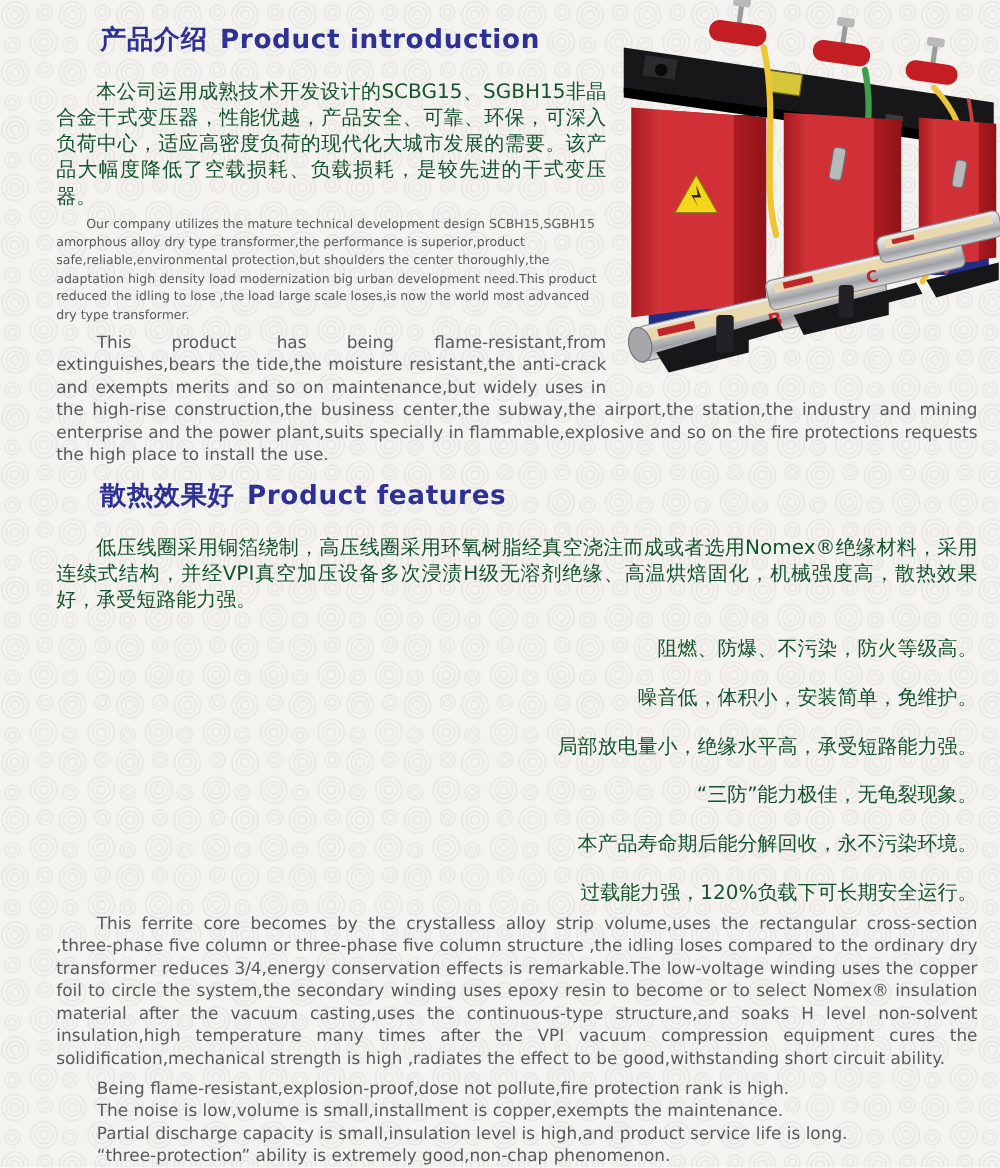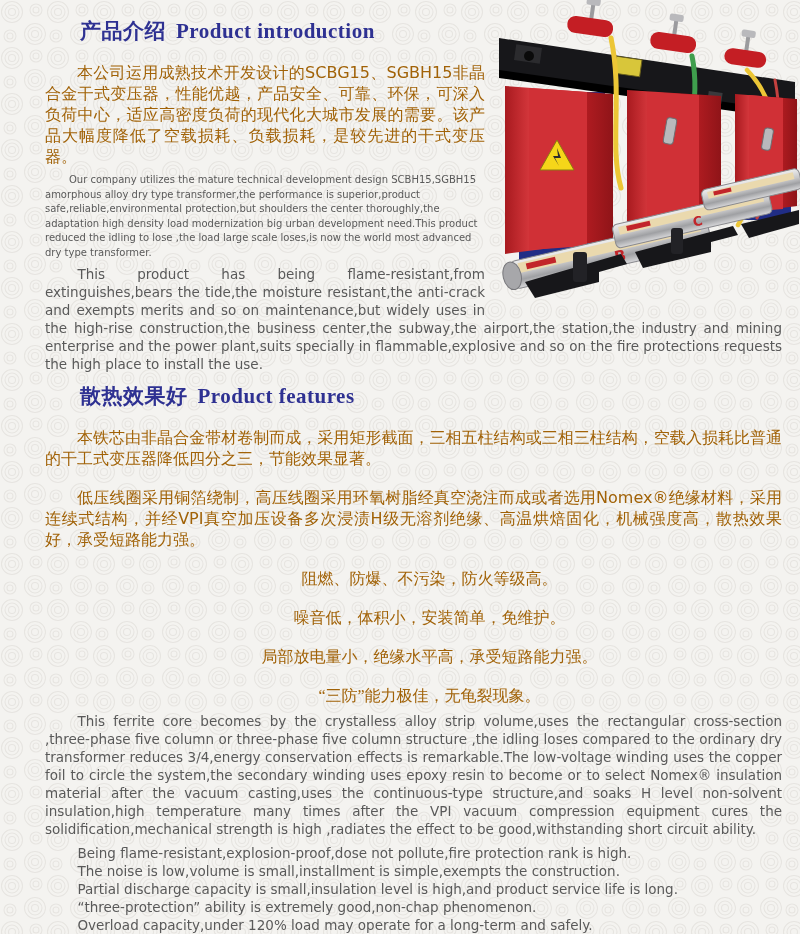--- a/index.html
+++ b/index.html
@@ -4,25 +4,25 @@
 <style>
   html,body{margin:0;padding:0;}
   body{font-family:"DejaVu Sans","Liberation Sans",sans-serif;}
   .page{position:relative;width:800px;height:934px;overflow:hidden;background:#f4f3f0;}
   .bg-pattern{position:absolute;left:0;top:0;z-index:0;}
   .content{position:relative;z-index:1;padding:14px 18px 0 45px;}
   .photo{float:right;width:305px;height:300px;margin:-14px -18px 6px 10px;}
   .photo svg{display:block;width:100%;height:100%;}
   h1.section-title{font-size:21px;line-height:26px;font-weight:bold;color:#2e3192;
     margin:4px 0 8px 35px;letter-spacing:.5px;}
-  h1.section-title .en-part{margin-left:10px;font-family:Liberation Serif, serif;}
+  h1.section-title .en-part{margin-left:10px;}
   p{margin:0;}
-  .zh{font-size:16px;line-height:21px;color:#a16207;text-indent:2em;
+  .zh{font-size:16px;line-height:21px;color:#14532d;text-indent:2em;
     text-align:justify;margin-bottom:5px;margin-top:18px;}
-  .zh.bullet-line{text-align:center;margin-bottom:0;font-family:Liberation Serif, serif;}
+  .zh.bullet-line{text-align:right;margin-bottom:0;}
   .en{font-size:13.5px;line-height:18px;color:#595959;text-indent:2.4em;
     text-align:justify;margin-bottom:6px;}
   .en.tight{font-size:10px;line-height:14.5px;text-align:left;margin:6px 0 5px;}
   .en.plain{text-align:left;margin-bottom:0;}
   .features-block{margin-top:10px;}
   .en-block{margin-top:6px;}
 </style>
 </head>
 <body>
 
@@ -167,31 +167,32 @@
 
       <p class="zh">本公司运用成熟技术开发设计的SCBG15、SGBH15非晶合金干式变压器，性能优越，产品安全、可靠、环保，可深入负荷中心，适应高密度负荷的现代化大城市发展的需要。该产品大幅度降低了空载损耗、负载损耗，是较先进的干式变压器。</p>
 
       <p class="en tight">Our company utilizes the mature technical development design SCBH15,SGBH15 amorphous alloy dry type transformer,the performance is superior,product safe,reliable,environmental protection,but shoulders the center thoroughly,the adaptation high density load modernization big urban development need.This product reduced the idling to lose ,the load large scale loses,is now the world most advanced dry type transformer.</p>
       <p class="en">This product has being flame-resistant,from extinguishes,bears the tide,the moisture resistant,the anti-crack and exempts merits and so on maintenance,but widely uses in the high-rise construction,the business center,the subway,the airport,the station,the industry and mining enterprise and the power plant,suits specially in flammable,explosive and so on the fire protections requests the high place to install the use.</p>
     </section>
 
     <section class="features-block">
       <h1 class="section-title"><span>散热效果好</span><span class="en-part">Product  features</span></h1>
 
-      <p class="zh">本铁芯由非晶合金带材卷制而成，采用矩形截面，三相五柱结构或三相三柱结构，空载入损耗比普通的干工式变压器降低四分之三，节能效果显著。</p>
       <p class="zh">低压线圈采用铜箔绕制，高压线圈采用环氧树脂经真空浇注而成或者选用Nomex®绝缘材料，采用连续式结构，并经VPI真空加压设备多次浸渍H级无溶剂绝缘、高温烘焙固化，机械强度高，散热效果好，承受短路能力强。</p>
       <p class="zh bullet-line">阻燃、防爆、不污染，防火等级高。</p>
       <p class="zh bullet-line">噪音低，体积小，安装简单，免维护。</p>
       <p class="zh bullet-line">局部放电量小，绝缘水平高，承受短路能力强。</p>
       <p class="zh bullet-line">“三防”能力极佳，无龟裂现象。</p>
+      <p class="zh bullet-line">本产品寿命期后能分解回收，永不污染环境。</p>
+      <p class="zh bullet-line">过载能力强，120%负载下可长期安全运行。</p>
 
       <div class="en-block">
         <p class="en">This ferrite core becomes by the crystalless alloy strip volume,uses the rectangular cross-section ,three-phase five column or three-phase five column structure ,the idling loses compared to the ordinary dry transformer reduces 3/4,energy conservation effects is remarkable.The low-voltage winding uses the copper foil to circle the system,the secondary winding uses epoxy resin to become or to select Nomex® insulation material after the vacuum casting,uses the continuous-type structure,and soaks H level non-solvent insulation,high temperature many times after the VPI vacuum compression equipment cures the solidification,mechanical strength is high ,radiates the effect to be good,withstanding short circuit ability.</p>
         <p class="en plain">Being flame-resistant,explosion-proof,dose not pollute,fire protection rank is high.</p>
-        <p class="en plain">The noise is low,volume is small,installment is simple,exempts the construction.</p>
+        <p class="en plain">The noise is low,volume is small,installment is copper,exempts the maintenance.</p>
         <p class="en plain">Partial discharge capacity is small,insulation level is high,and product service life is long.</p>
         <p class="en plain">“three-protection” ability is extremely good,non-chap phenomenon.</p>
         <p class="en plain">Overload capacity,under 120% load may operate for a long-term and safely.</p>
       </div>
     </section>
 
   </div>
 </div>
 
 </body></html>

